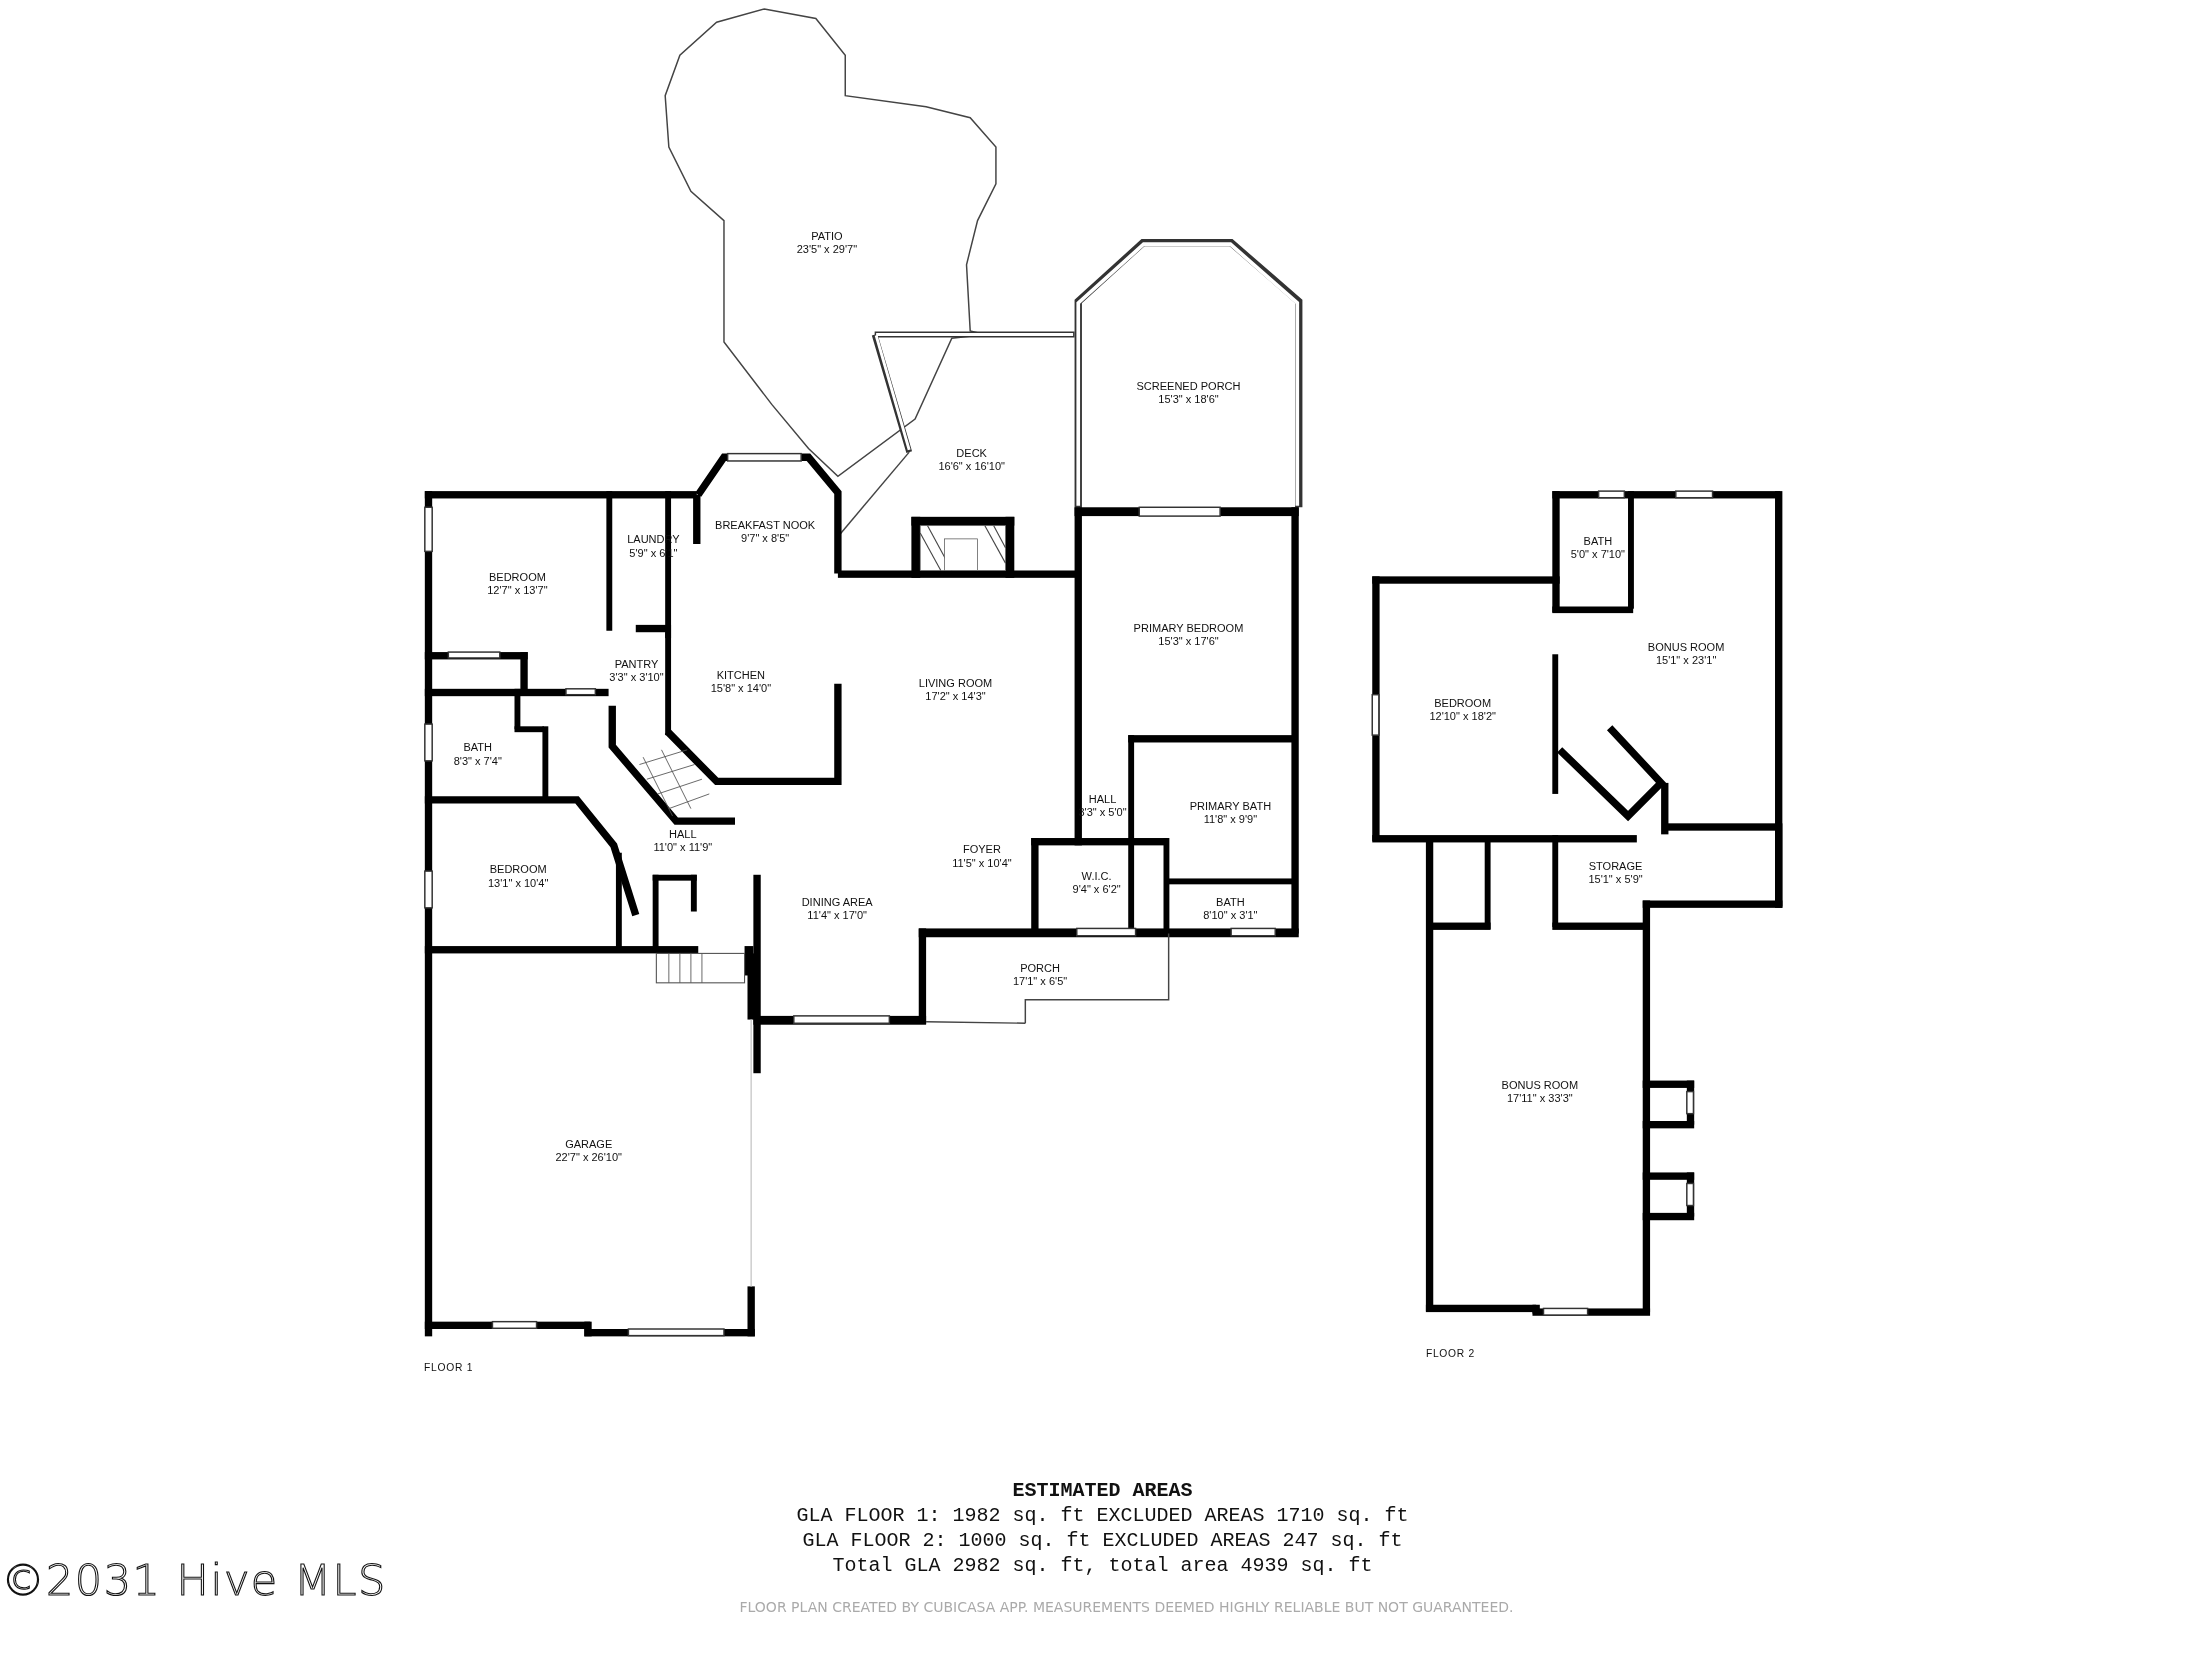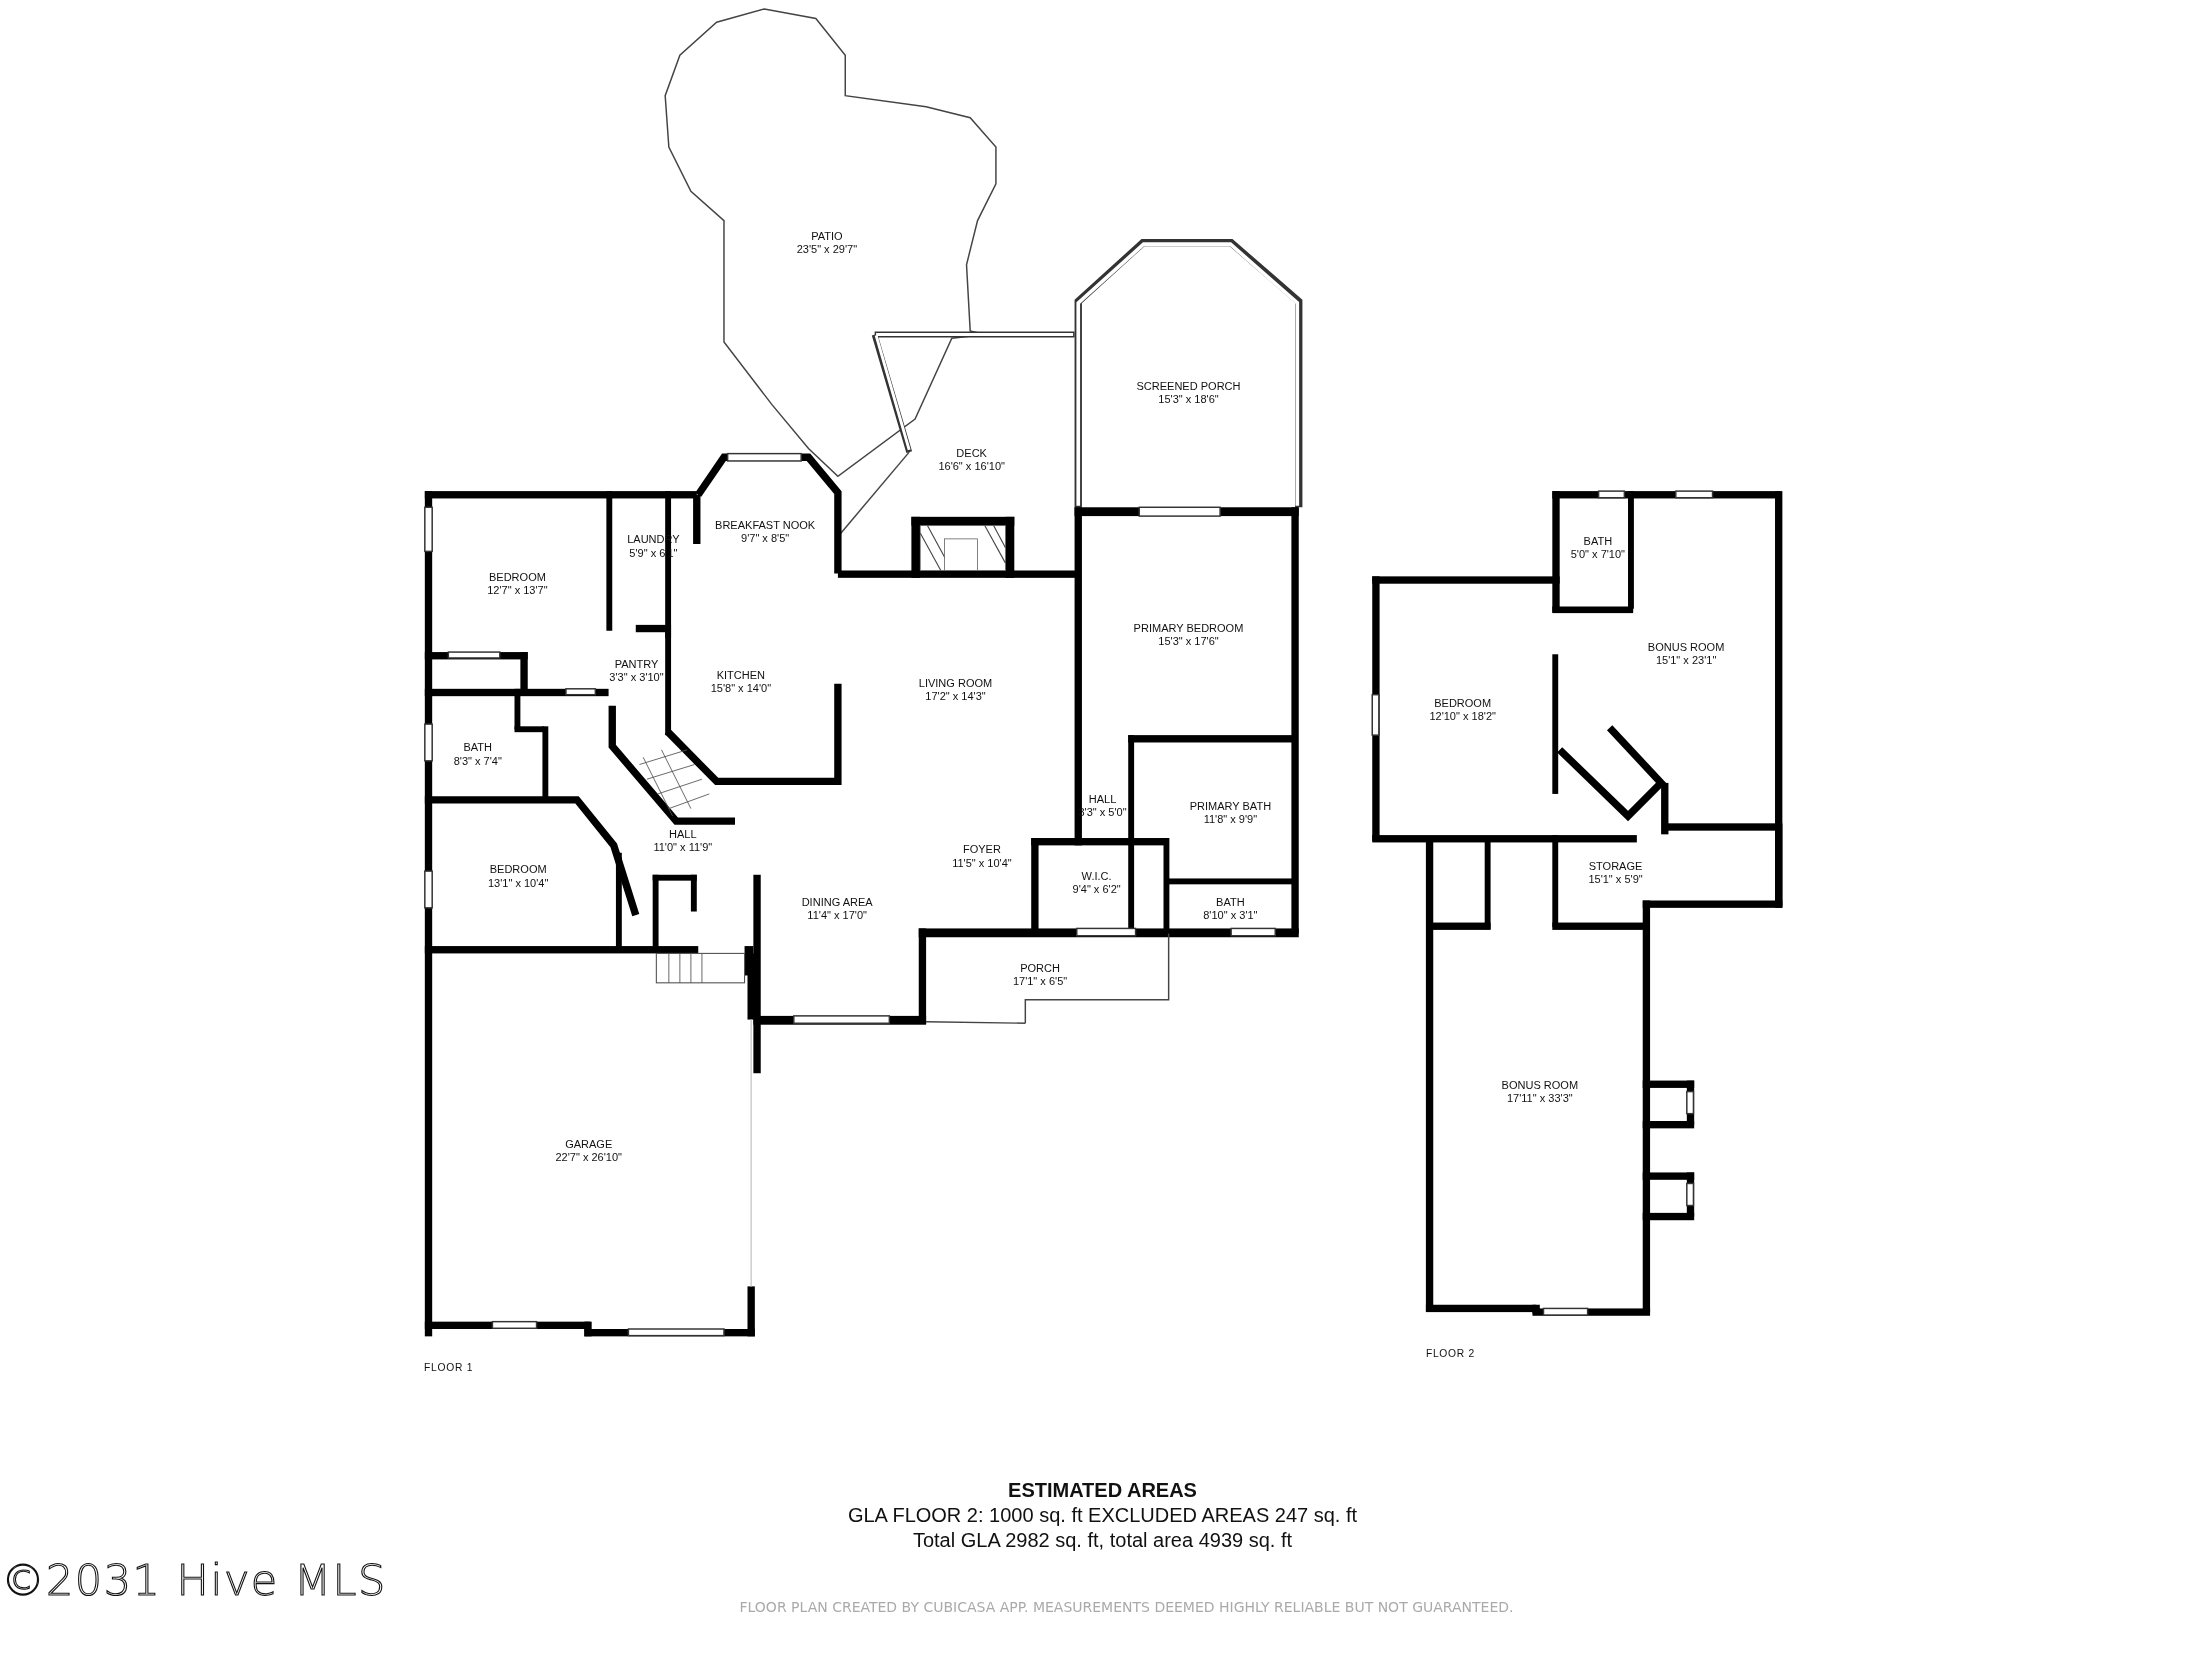--- a/index.html
+++ b/index.html
@@ -3,21 +3,21 @@
 <meta charset="utf-8">
 <style>
   html, body { margin: 0; padding: 0; background: #ffffff; }
   body { width: 2205px; height: 1654px; position: relative; overflow: hidden; font-family: "Liberation Sans", sans-serif; }
   svg.plan { position: absolute; left: 0; top: 0; }
   .wall { fill: #000; }
   .thin { fill: none; stroke: #444; stroke-width: 2; }
   .win { fill: #fff; stroke: #333; stroke-width: 2; }
   .rlabel { font-family: "Liberation Sans", sans-serif; font-size: 15px; fill: #111; text-anchor: middle; }
   .floor-label { font-family: "Liberation Sans", sans-serif; font-size: 14px; fill: #111; letter-spacing: 1px; }
-  .summary { position: absolute; left: 0; width: 2205px; text-align: center; top: 1478px; color: #111; font-family: Liberation Sans, sans-serif; }
+  .summary { position: absolute; left: 0; width: 2205px; text-align: center; top: 1478px; color: #111; font-family: Liberation Mono, monospace; }
   .summary .title { font-weight: bold; font-size: 20px; line-height: 25px; }
   .summary .line { font-size: 20px; line-height: 25px; }
   .disclaimer { position: absolute; left: 0; width: 2205px; top: 1599px; text-align: center; font-family: "DejaVu Sans", sans-serif; font-size: 14px; color: #aaaaaa; padding-left: 24px; }
   .copyright { position: absolute; left: 1.5px; top: 1555px; font-family: "DejaVu Sans", sans-serif; font-size: 43px; font-weight: 200; color: #fff; -webkit-text-stroke: 1.1px #111; letter-spacing: 1.5px; }
 </style>
 </head>
 <body>
 
 <svg class="plan" width="2205" height="1654" viewBox="0 0 3000 2250" xmlns="http://www.w3.org/2000/svg">
 
@@ -254,20 +254,21 @@
     <text class="rlabel" x="2095" y="1481"><tspan>BONUS ROOM</tspan></text>
     <text class="rlabel" x="2095" y="1499"><tspan>17'11" x 33'3"</tspan></text>
   </g>
 
   <text class="floor-label" x="577" y="1865">FLOOR 1</text>
   <text class="floor-label" x="1940" y="1846">FLOOR 2</text>
 </svg>
 
 <div class="summary">
   <div class="title">ESTIMATED AREAS</div>
+  <div class="line">GLA FLOOR 1: 1982 sq. ft EXCLUDED AREAS 1710 sq. ft</div>
   <div class="line">GLA FLOOR 2: 1000 sq. ft EXCLUDED AREAS 247 sq. ft</div>
   <div class="line">Total GLA 2982 sq. ft, total area 4939 sq. ft</div>
 </div>
 
 <div class="disclaimer">FLOOR PLAN CREATED BY CUBICASA APP. MEASUREMENTS DEEMED HIGHLY RELIABLE BUT NOT GUARANTEED.</div>
 
 <div class="copyright">©2031 Hive MLS</div>
 
 
 </body></html>

